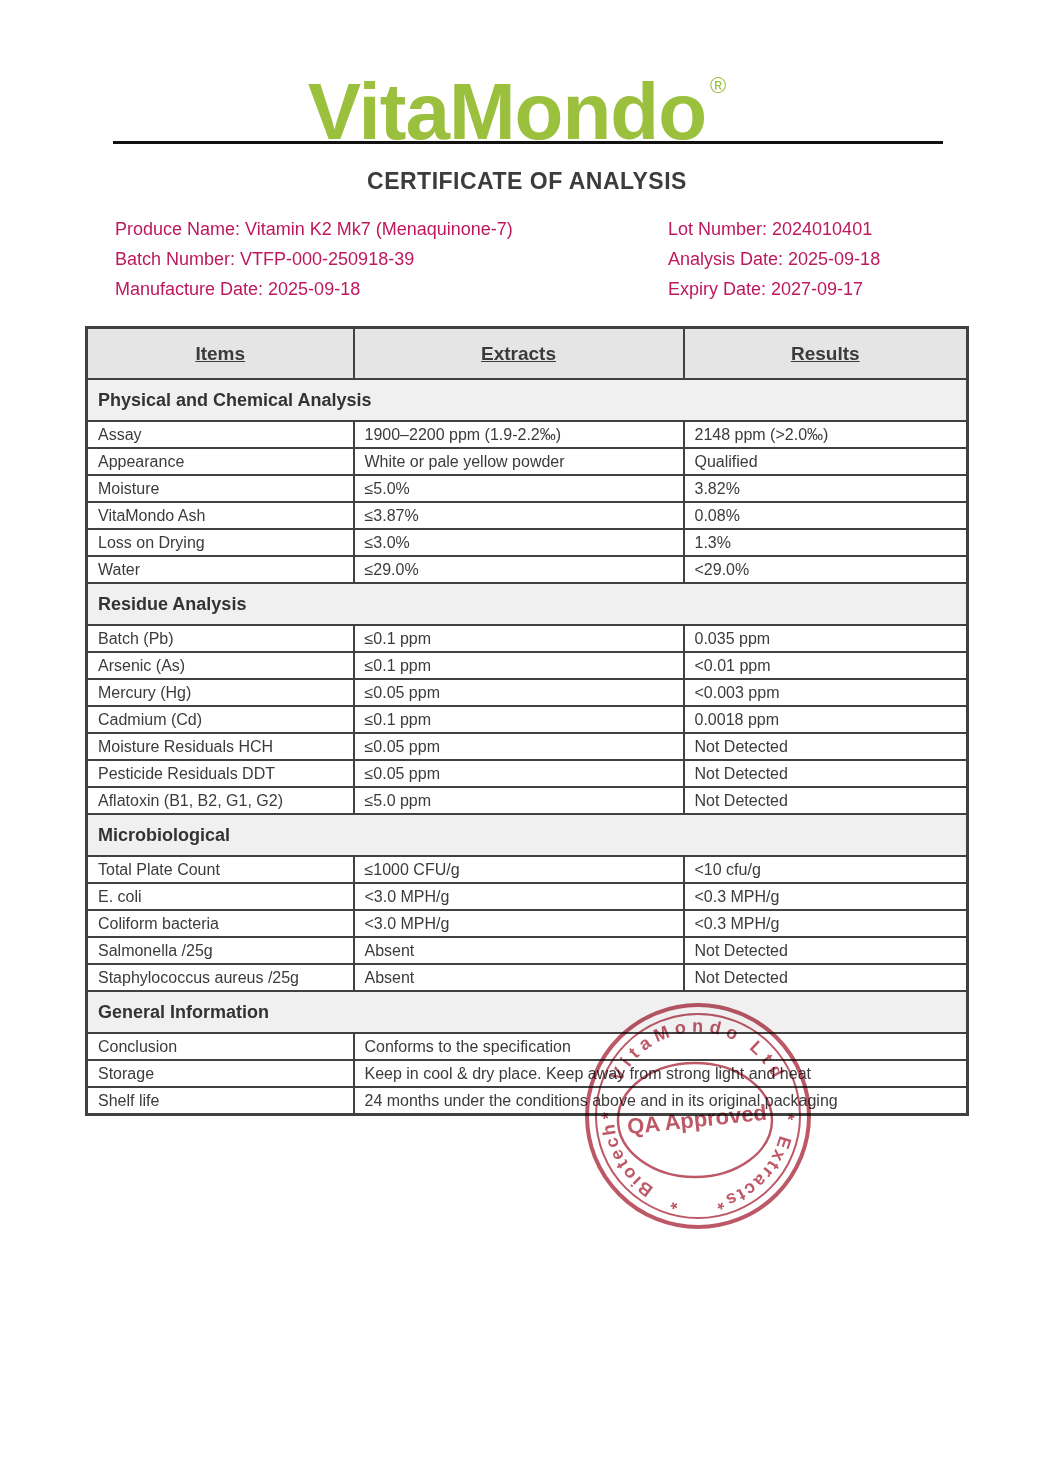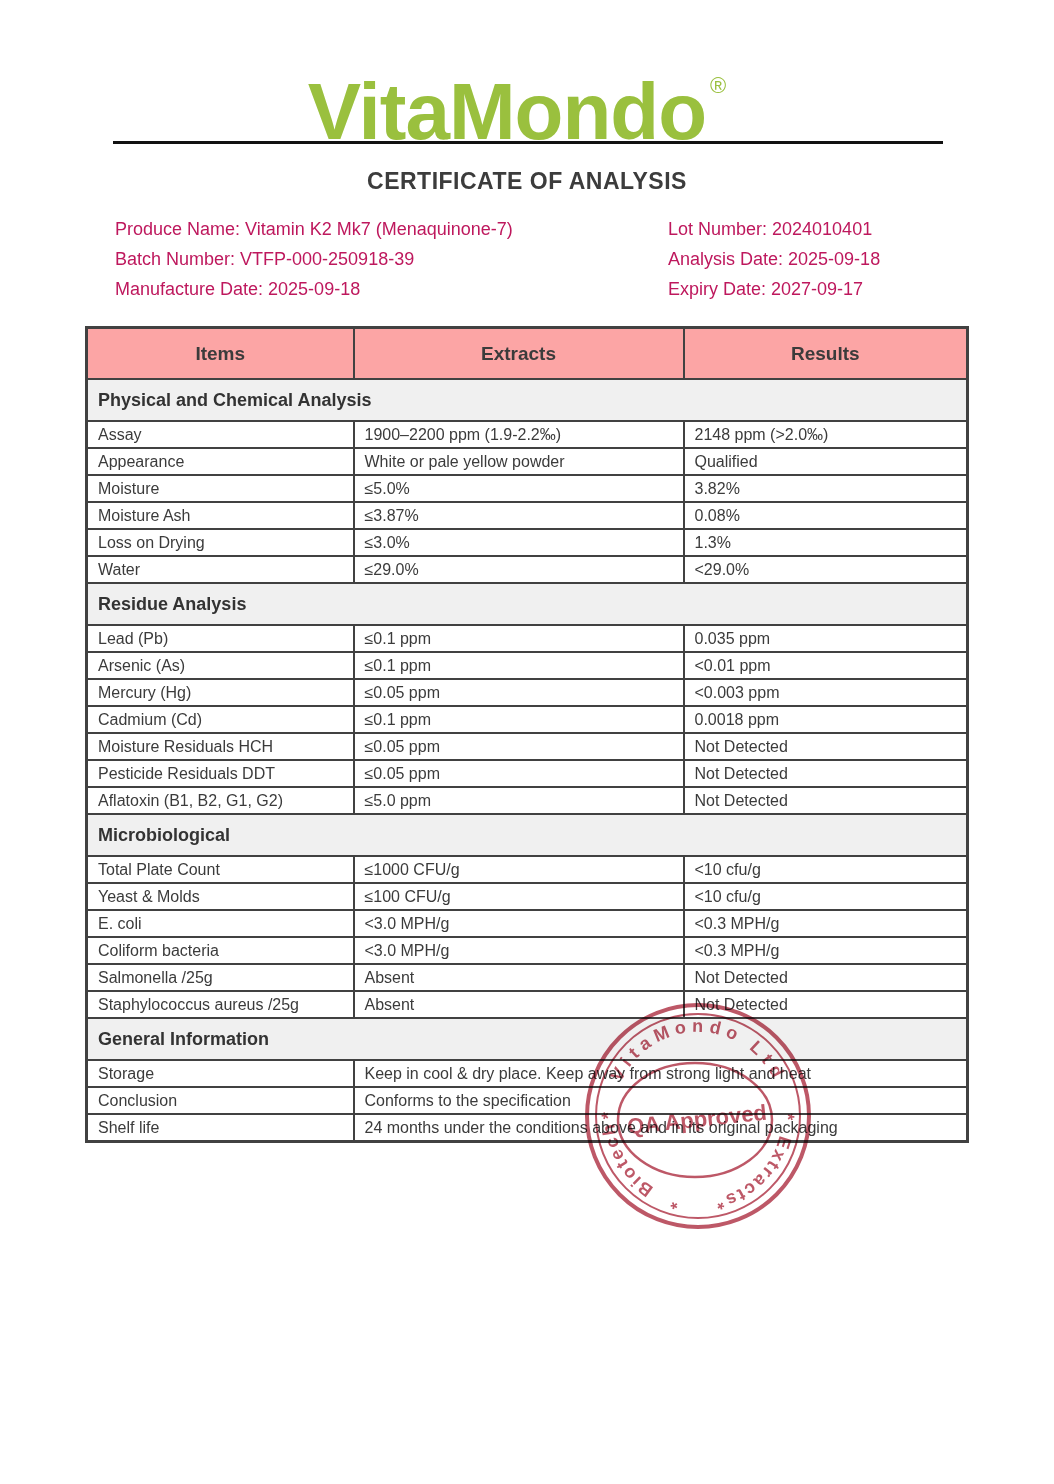--- a/index.html
+++ b/index.html
@@ -22,22 +22,22 @@
   .info-right{left:638px;margin-left:30px;}
   .info-line .lbl{margin-right:5px;}
   
   table.coa{position:absolute;left:85px;top:326px;width:881px;
     border-collapse:collapse;table-layout:fixed;
     font-size:16px;color:#3b3b3b;}
   table.coa,.coa td{border:2px solid #414141;}
   table.coa{border-width:3px;}
   .coa col.c1{width:267px;} .coa col.c2{width:330px;} .coa col.c3{width:284px;}
   .coa td{padding:0 8px 0 10px;vertical-align:middle;background:#ffffff;}
-  .coa tr.head td{height:49px;background:#fca5a5;font-weight:bold;font-size:19px;
-    text-align:center;padding:0;}
+  .coa tr.head td{height:49px;background:#e5e5e5;font-weight:bold;font-size:19px;
+    text-align:center;padding:0;text-decoration:underline;}
   .coa td.section{height:40px;background:#f0f0f0;font-weight:bold;font-size:18px;color:#333333;}
   .coa tr.data td{height:25px;line-height:25px;white-space:nowrap;overflow:hidden;}
   
   svg.stamp{position:absolute;left:573px;top:991px;opacity:0.85;mix-blend-mode:multiply;}
   svg.stamp text{font-family:"Liberation Sans", sans-serif;fill:#b23a4c;}
 </style>
 </head>
 <body>
 
 <div class="page">
@@ -86,39 +86,39 @@
           <td>Appearance</td>
           <td>White or pale yellow powder</td>
           <td>Qualified</td>
         </tr>
         <tr class="data">
           <td>Moisture</td>
           <td>≤5.0%</td>
           <td>3.82%</td>
         </tr>
         <tr class="data">
-          <td>Moisture Ash</td>
+          <td>VitaMondo Ash</td>
           <td>≤3.87%</td>
           <td>0.08%</td>
         </tr>
         <tr class="data">
           <td>Loss on Drying</td>
           <td>≤3.0%</td>
           <td>1.3%</td>
         </tr>
         <tr class="data">
           <td>Water</td>
           <td>≤29.0%</td>
           <td>&lt;29.0%</td>
         </tr>
         <tr>
           <td colspan="3" class="section">Residue Analysis</td>
         </tr>
         <tr class="data">
-          <td>Lead (Pb)</td>
+          <td>Batch (Pb)</td>
           <td>≤0.1 ppm</td>
           <td>0.035 ppm</td>
         </tr>
         <tr class="data">
           <td>Arsenic (As)</td>
           <td>≤0.1 ppm</td>
           <td>&lt;0.01 ppm</td>
         </tr>
         <tr class="data">
           <td>Mercury (Hg)</td>
@@ -147,25 +147,20 @@
         </tr>
         <tr>
           <td colspan="3" class="section">Microbiological</td>
         </tr>
         <tr class="data">
           <td>Total Plate Count</td>
           <td>≤1000 CFU/g</td>
           <td>&lt;10 cfu/g</td>
         </tr>
         <tr class="data">
-          <td>Yeast &amp; Molds</td>
-          <td>≤100 CFU/g</td>
-          <td>&lt;10 cfu/g</td>
-        </tr>
-        <tr class="data">
           <td>E. coli</td>
           <td>&lt;3.0 MPH/g</td>
           <td>&lt;0.3 MPH/g</td>
         </tr>
         <tr class="data">
           <td>Coliform bacteria</td>
           <td>&lt;3.0 MPH/g</td>
           <td>&lt;0.3 MPH/g</td>
         </tr>
         <tr class="data">
@@ -175,26 +170,26 @@
         </tr>
         <tr class="data">
           <td>Staphylococcus aureus /25g</td>
           <td>Absent</td>
           <td>Not Detected</td>
         </tr>
         <tr>
           <td colspan="3" class="section">General Information</td>
         </tr>
         <tr class="data">
+          <td>Conclusion</td>
+          <td colspan="2">Conforms to the specification</td>
+        </tr>
+        <tr class="data">
           <td>Storage</td>
           <td colspan="2">Keep in cool &amp; dry place. Keep away from strong light and heat</td>
-        </tr>
-        <tr class="data">
-          <td>Conclusion</td>
-          <td colspan="2">Conforms to the specification</td>
         </tr>
         <tr class="data">
           <td>Shelf life</td>
           <td colspan="2">24 months under the conditions above and in its original packaging</td>
         </tr>
       </tbody>
   </table>
 
   <svg class="stamp" width="250" height="250" viewBox="0 0 250 250">
     <g fill="none" stroke="#b23a4c">

